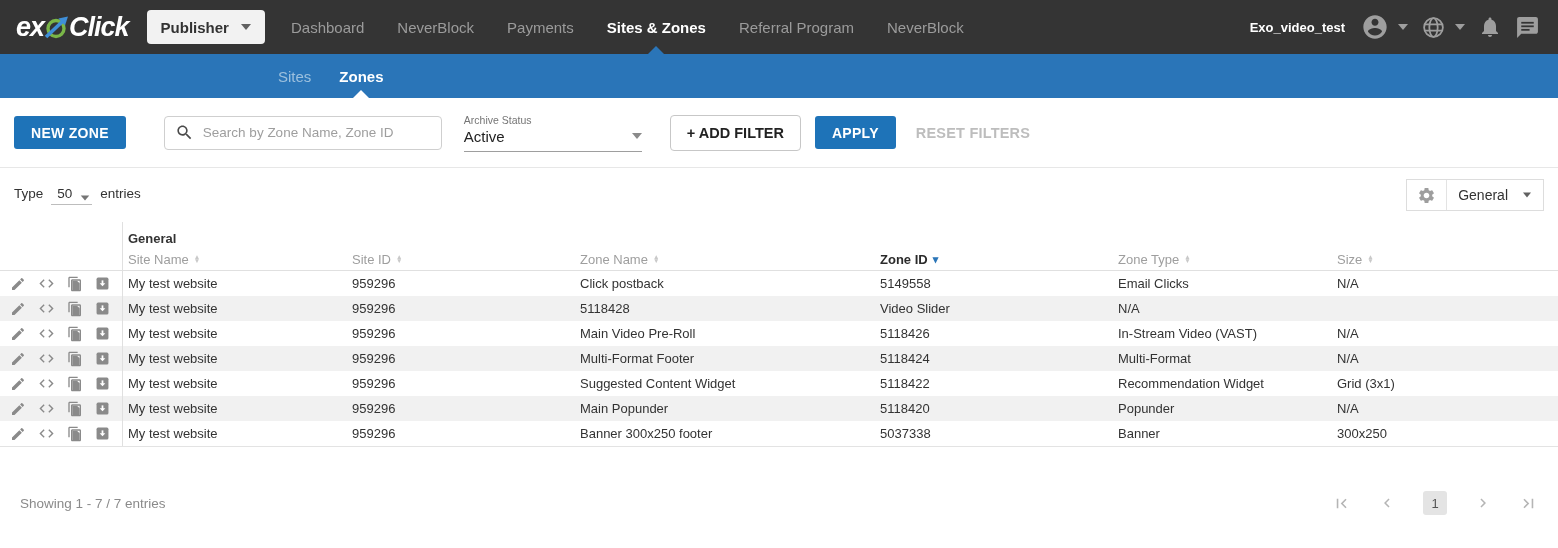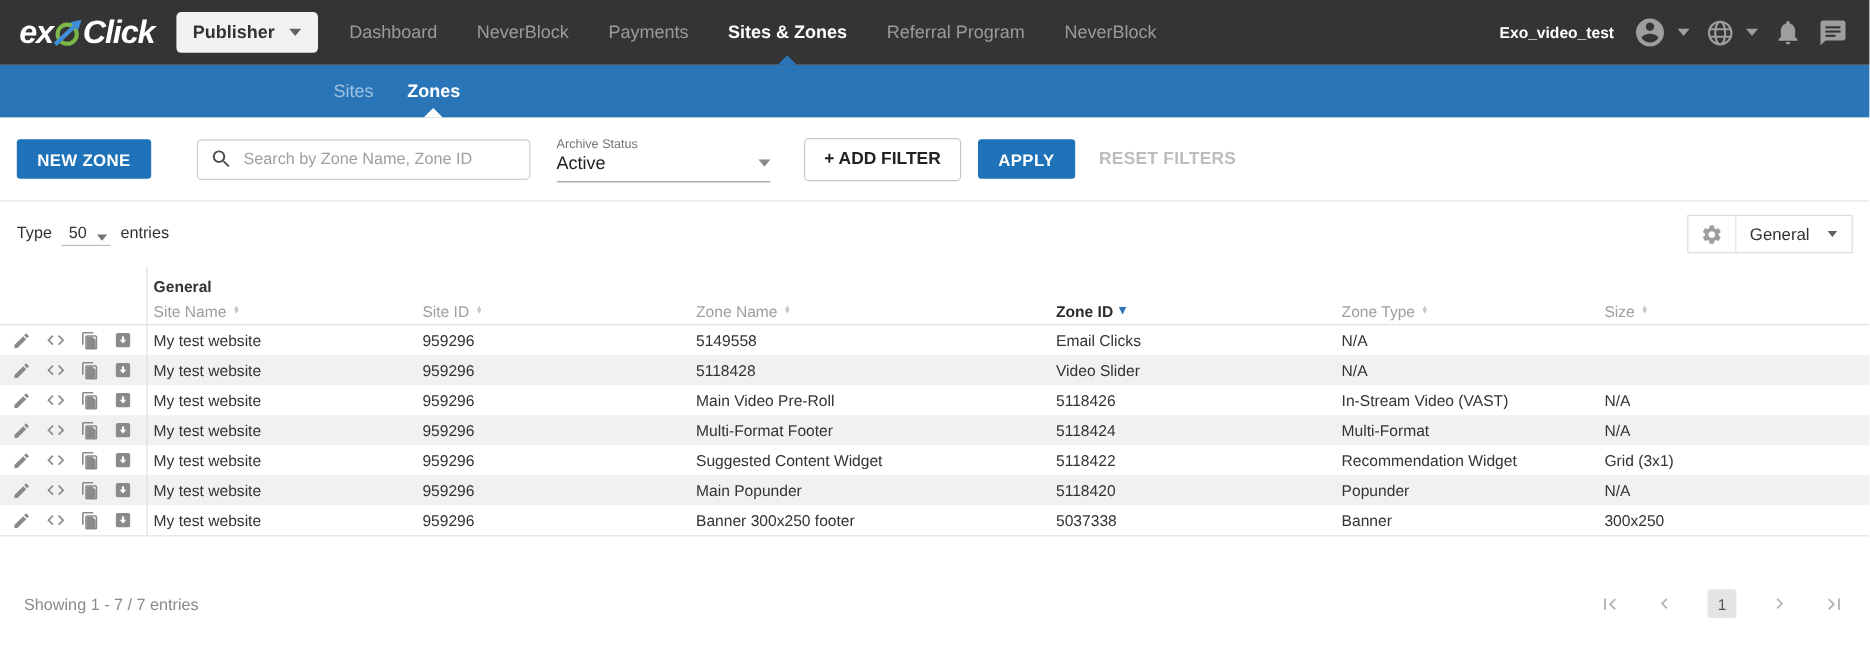--- a/index.html
+++ b/index.html
@@ -298,20 +298,21 @@
       <button class="row-action">
         <svg width="15" height="15" viewBox="0 0 24 24">
           <rect x="2.5" y="2.5" width="19" height="19" rx="2.5" fill="#8a8a8a"></rect>
           <rect x="10.6" y="7" width="2.8" height="6" fill="#fff"></rect>
           <polygon points="7.5,11.5 16.5,11.5 12,16.5" fill="#fff"></polygon>
         </svg>
       </button>
     </div>
     <div class="td">My test website</div>
     <div class="td">959296</div>
+    <div class="td">Click postback</div>
     <div class="td">5149558</div>
     <div class="td">Email Clicks</div>
     <div class="td">N/A</div>
   </div>
 
   <div class="grid-row trow">
     <div class="actions-cell">
       <button class="row-action" title="">
         <svg width="16" height="16" viewBox="0 0 24 24">
           <path fill="#8a8a8a" d="M3 17.25V21h3.75L17.81 9.94l-3.75-3.75L3 17.25zM20.71 7.04c.39-.39.39-1.02 0-1.41l-2.34-2.34c-.39-.39-1.02-.39-1.41 0l-1.83 1.83 3.75 3.75 1.83-1.83z"></path>

